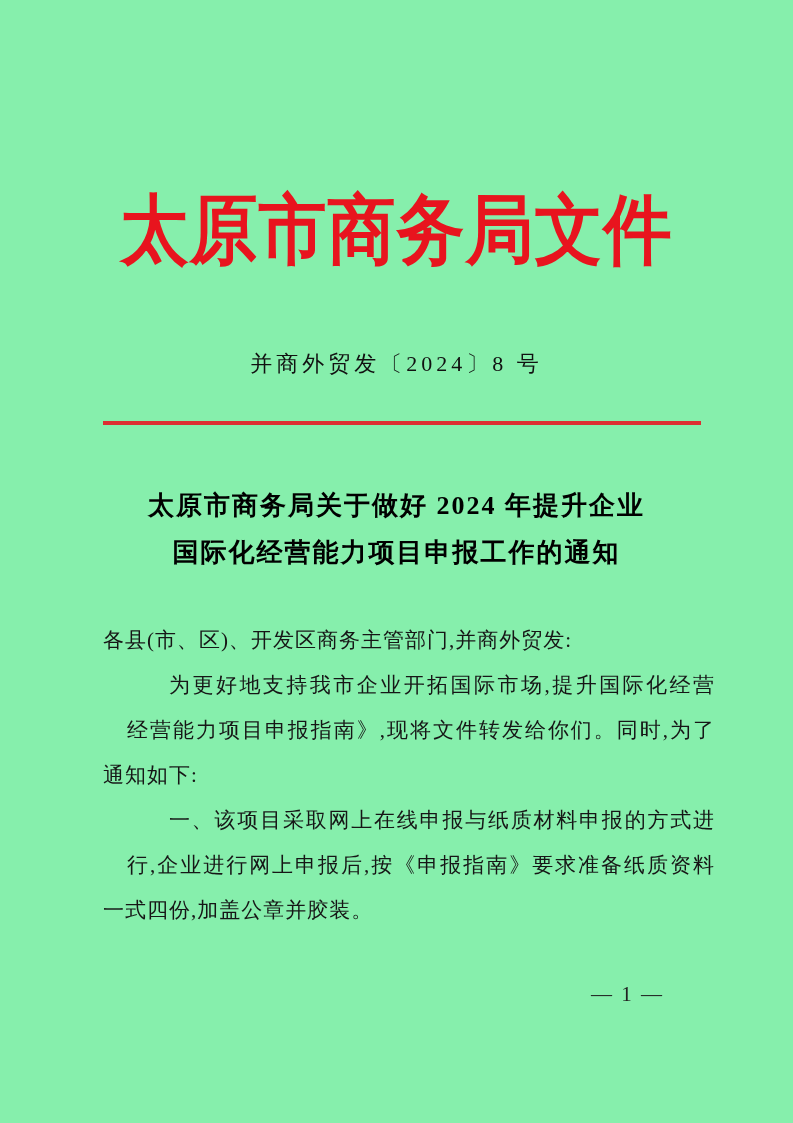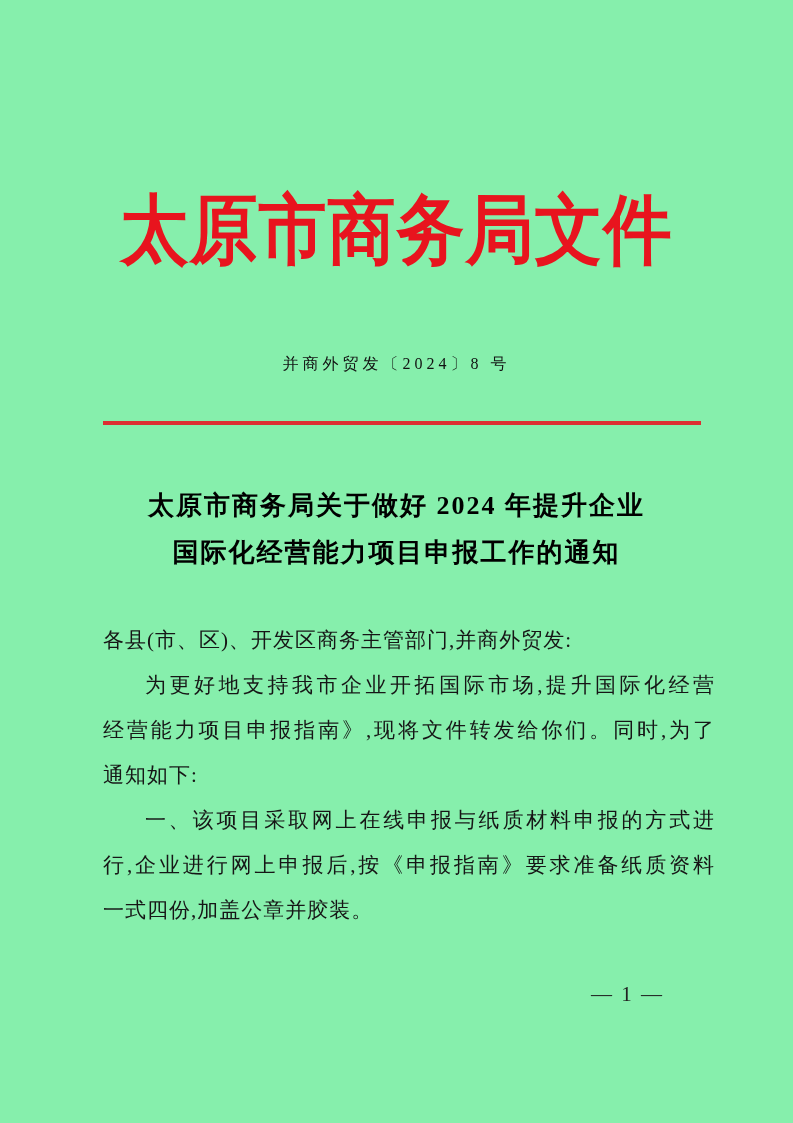--- a/index.html
+++ b/index.html
@@ -33,21 +33,21 @@
     white-space: nowrap;
   }
   .doc-no {
     position: absolute;
     top: 349px;
     left: 0;
     width: 793px;
     height: 30px;
     line-height: 30px;
     text-align: center;
-    font-size: 16px;
+    font-size: 22px;
     letter-spacing: 4px;
     color: #111111;
     white-space: nowrap;
   }
   .red-line {
     position: absolute;
     top: 421px;
     left: 103px;
     width: 598px;
     height: 4px;
@@ -79,20 +79,21 @@
     height: 45px;
     line-height: 45px;
     letter-spacing: 1px;
     white-space: nowrap;
   }
   .ln.just {
     white-space: normal;
     text-align: justify;
     text-align-last: justify;
     text-justify: inter-character;
+    margin-left: 24px;
   }
   .ln.indent {
     text-indent: 42px;
   }
   .page-no {
     position: absolute;
     top: 980px;
     left: 560px;
     width: 135px;
     height: 28px;

